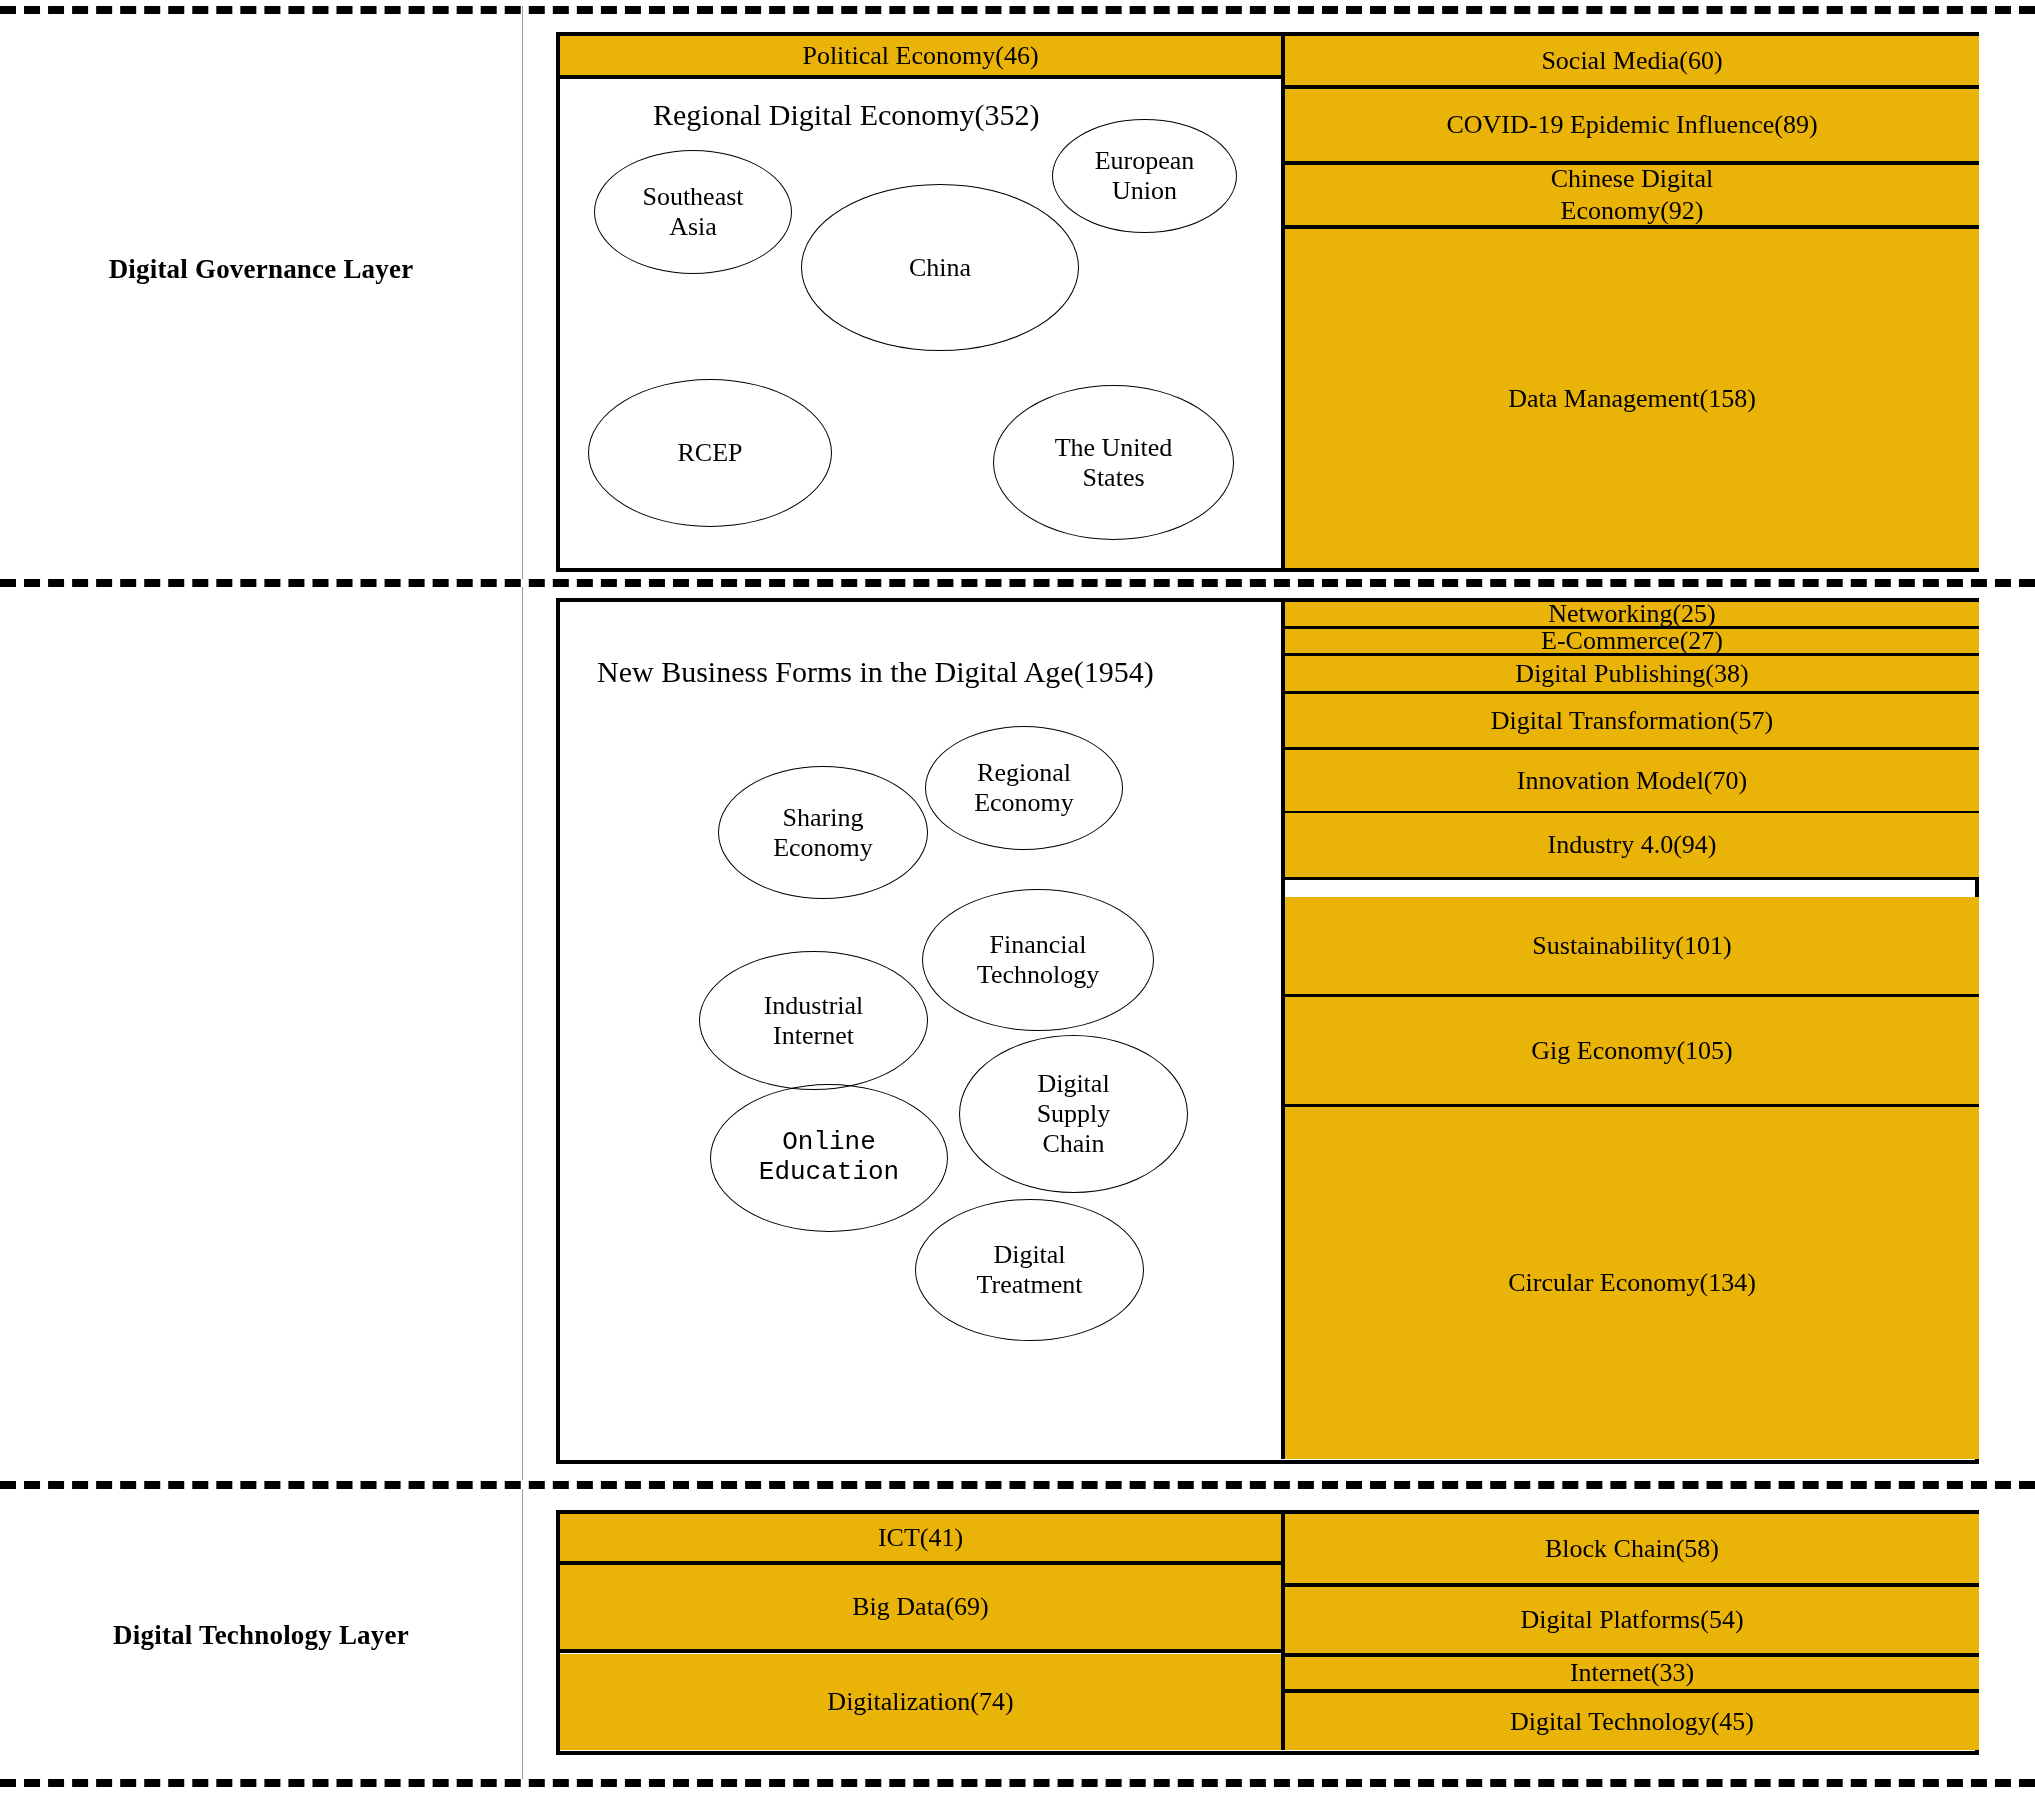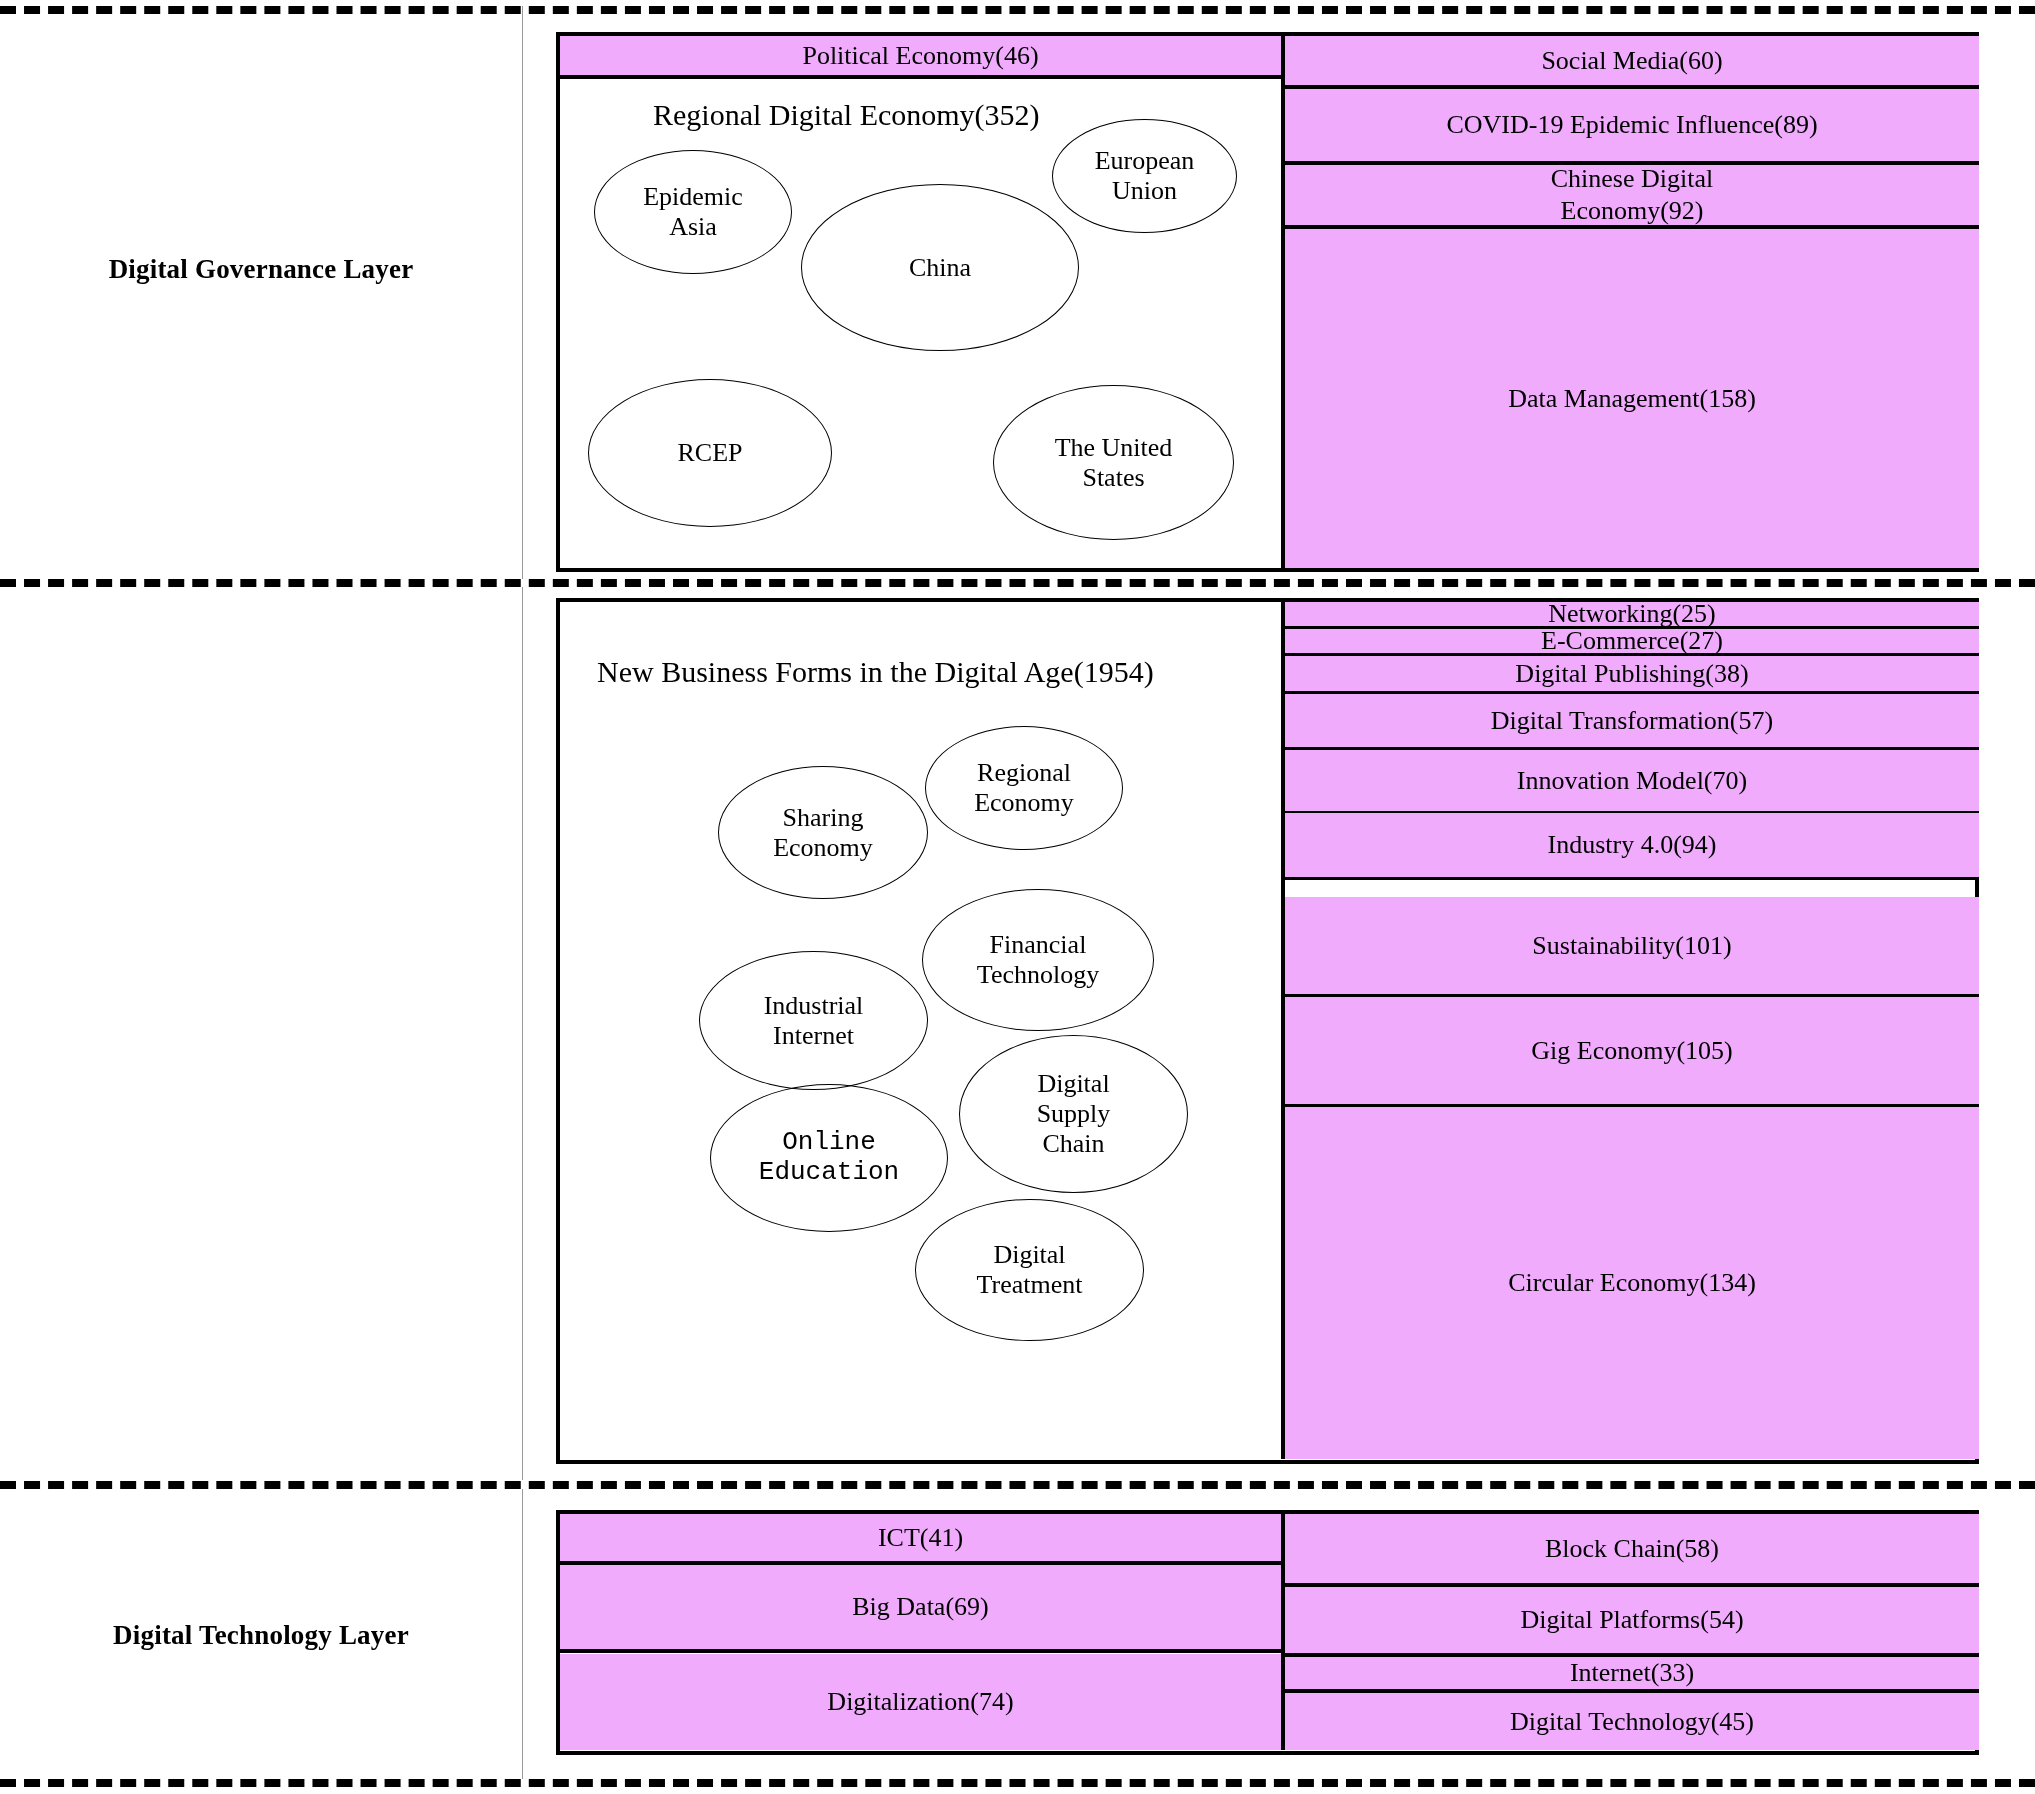--- a/index.html
+++ b/index.html
@@ -37,21 +37,21 @@
   }
 
   
   .cell{
     position:absolute;
     box-sizing:border-box;
     display:flex;align-items:center;justify-content:center;
     text-align:center;
     font-size:26px;
     line-height:1.22;
-    background:#f0abfc;
+    background:#eab308;
   }
   .cell-rule-bottom{border-bottom:4.3px solid #000;}
   .cell-rule-thin-bottom{border-bottom:3.1px solid #000;}
 
   
   .col-split{
     position:absolute;width:0;border-left:4.3px solid #000;
   }
 
   
@@ -96,21 +96,21 @@
     <div class="cell cell-rule-bottom" style="left:0;top:0;width:721px;height:43px;">Political Economy(46)</div>
 
     <div class="cluster-title" style="left:93px;top:62px;">Regional Digital Economy(352)</div>
 
     <div class="ellipse" style="left:492px;top:83px;width:185px;height:114px;">
       <span style="white-space:pre-line;">European
 Union</span>
     </div>
 
     <div class="ellipse" style="left:34px;top:114px;width:198px;height:124px;">
-      <span style="white-space:pre-line;">Epidemic
+      <span style="white-space:pre-line;">Southeast
 Asia</span>
     </div>
 
     <div class="ellipse" style="left:28px;top:343px;width:244px;height:148px;">
       <span style="white-space:pre-line;">RCEP</span>
     </div>
 
     <div class="ellipse" style="left:241px;top:148px;width:278px;height:167px;">
       <span style="white-space:pre-line;">China</span>
     </div>

